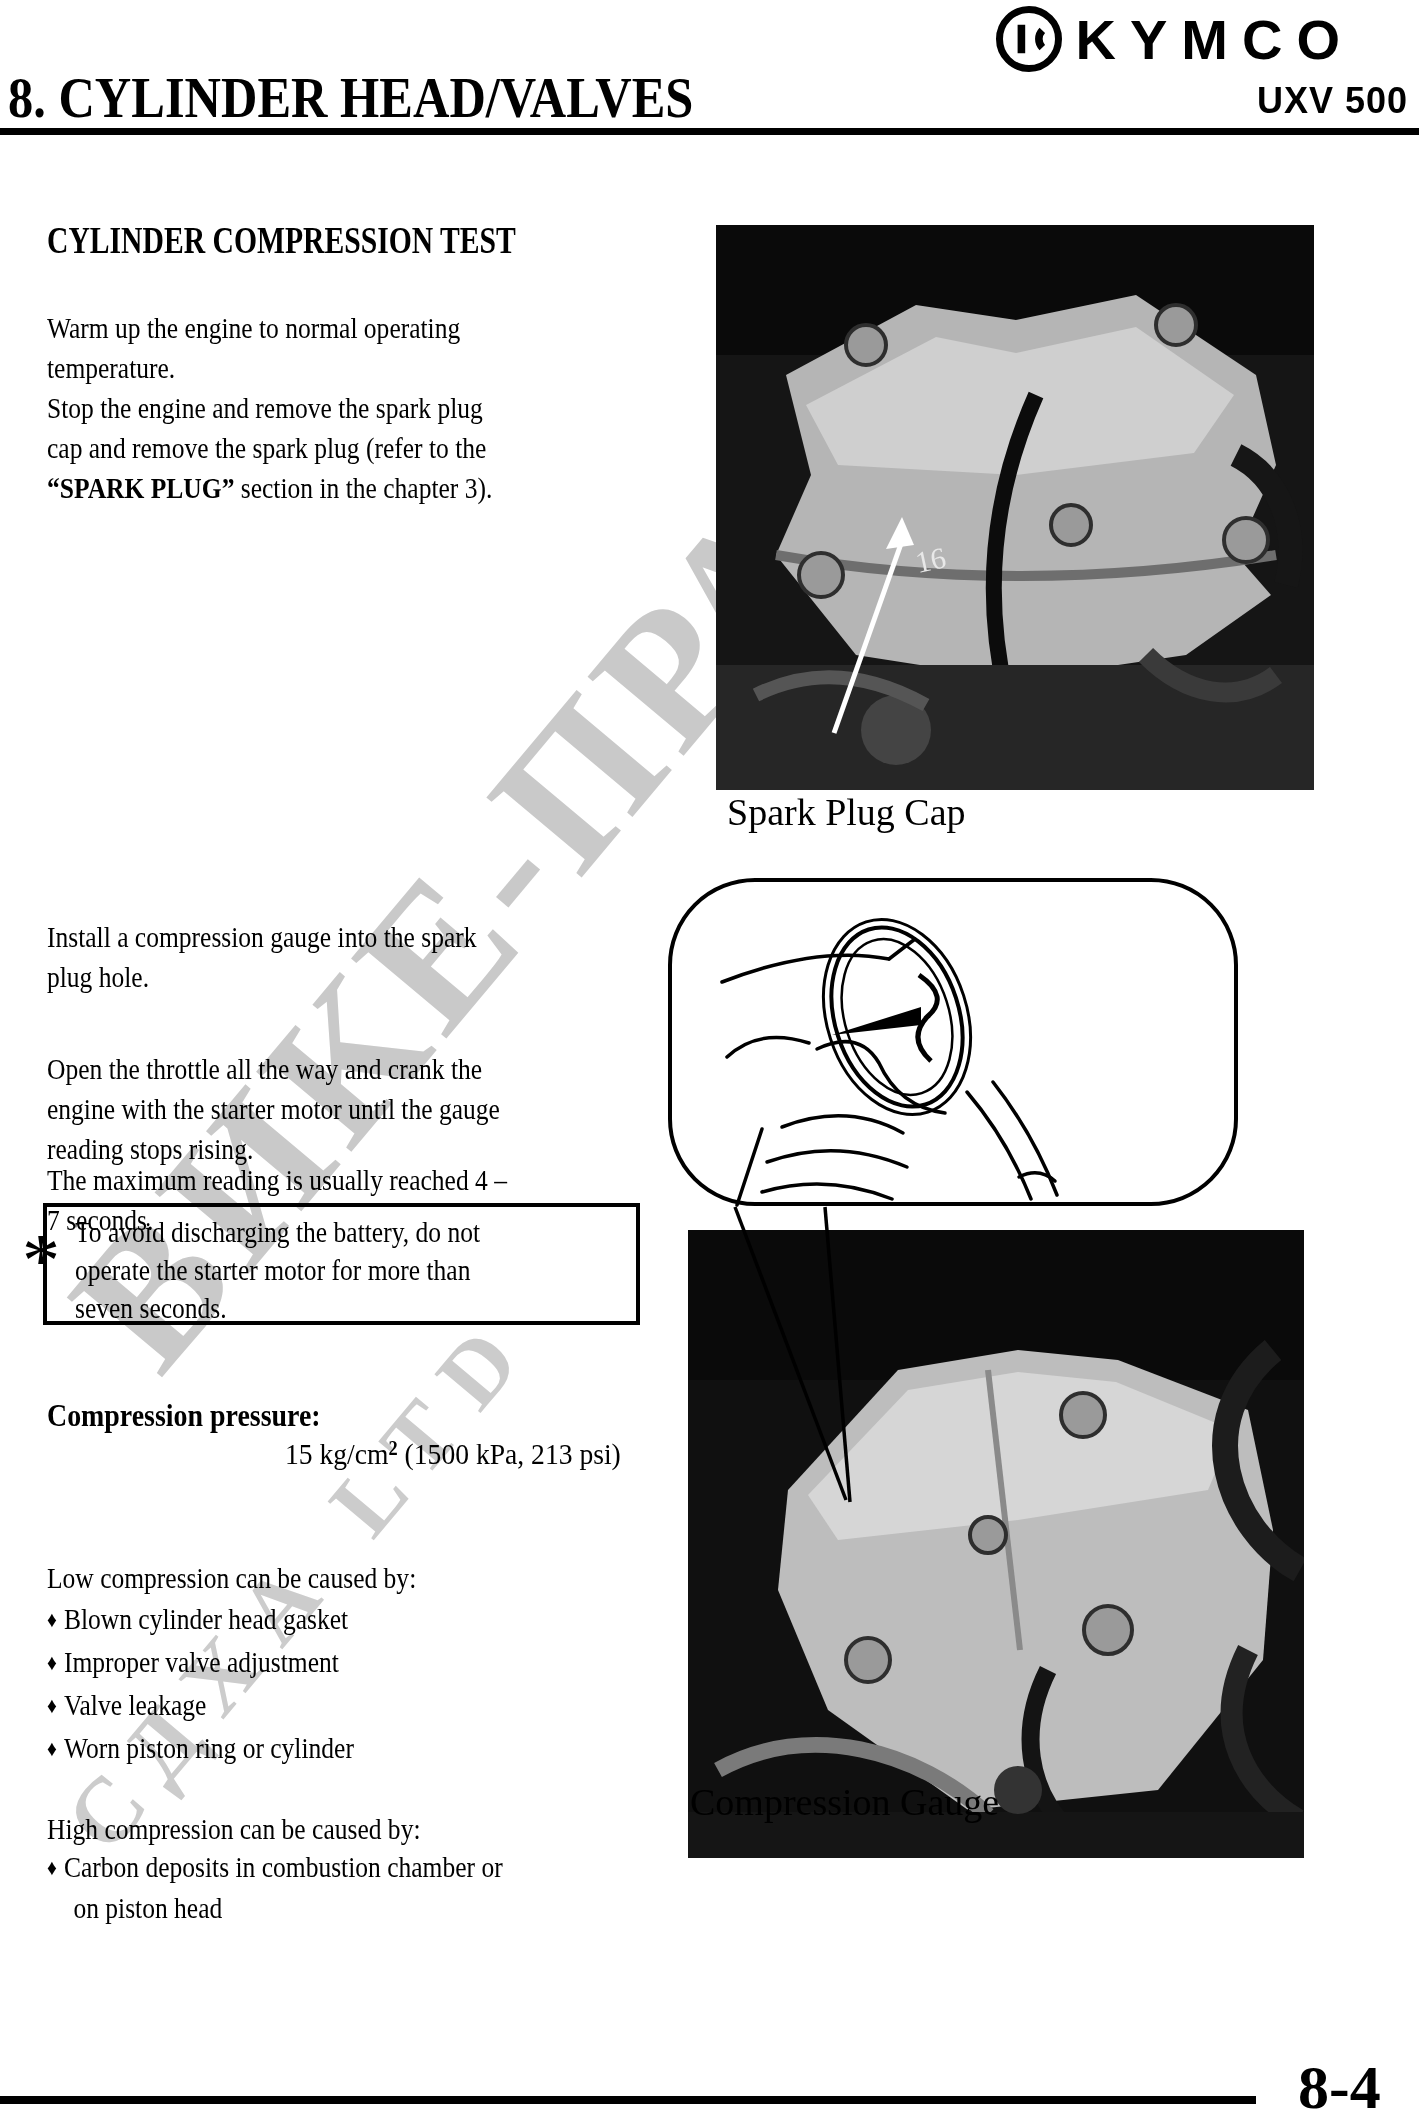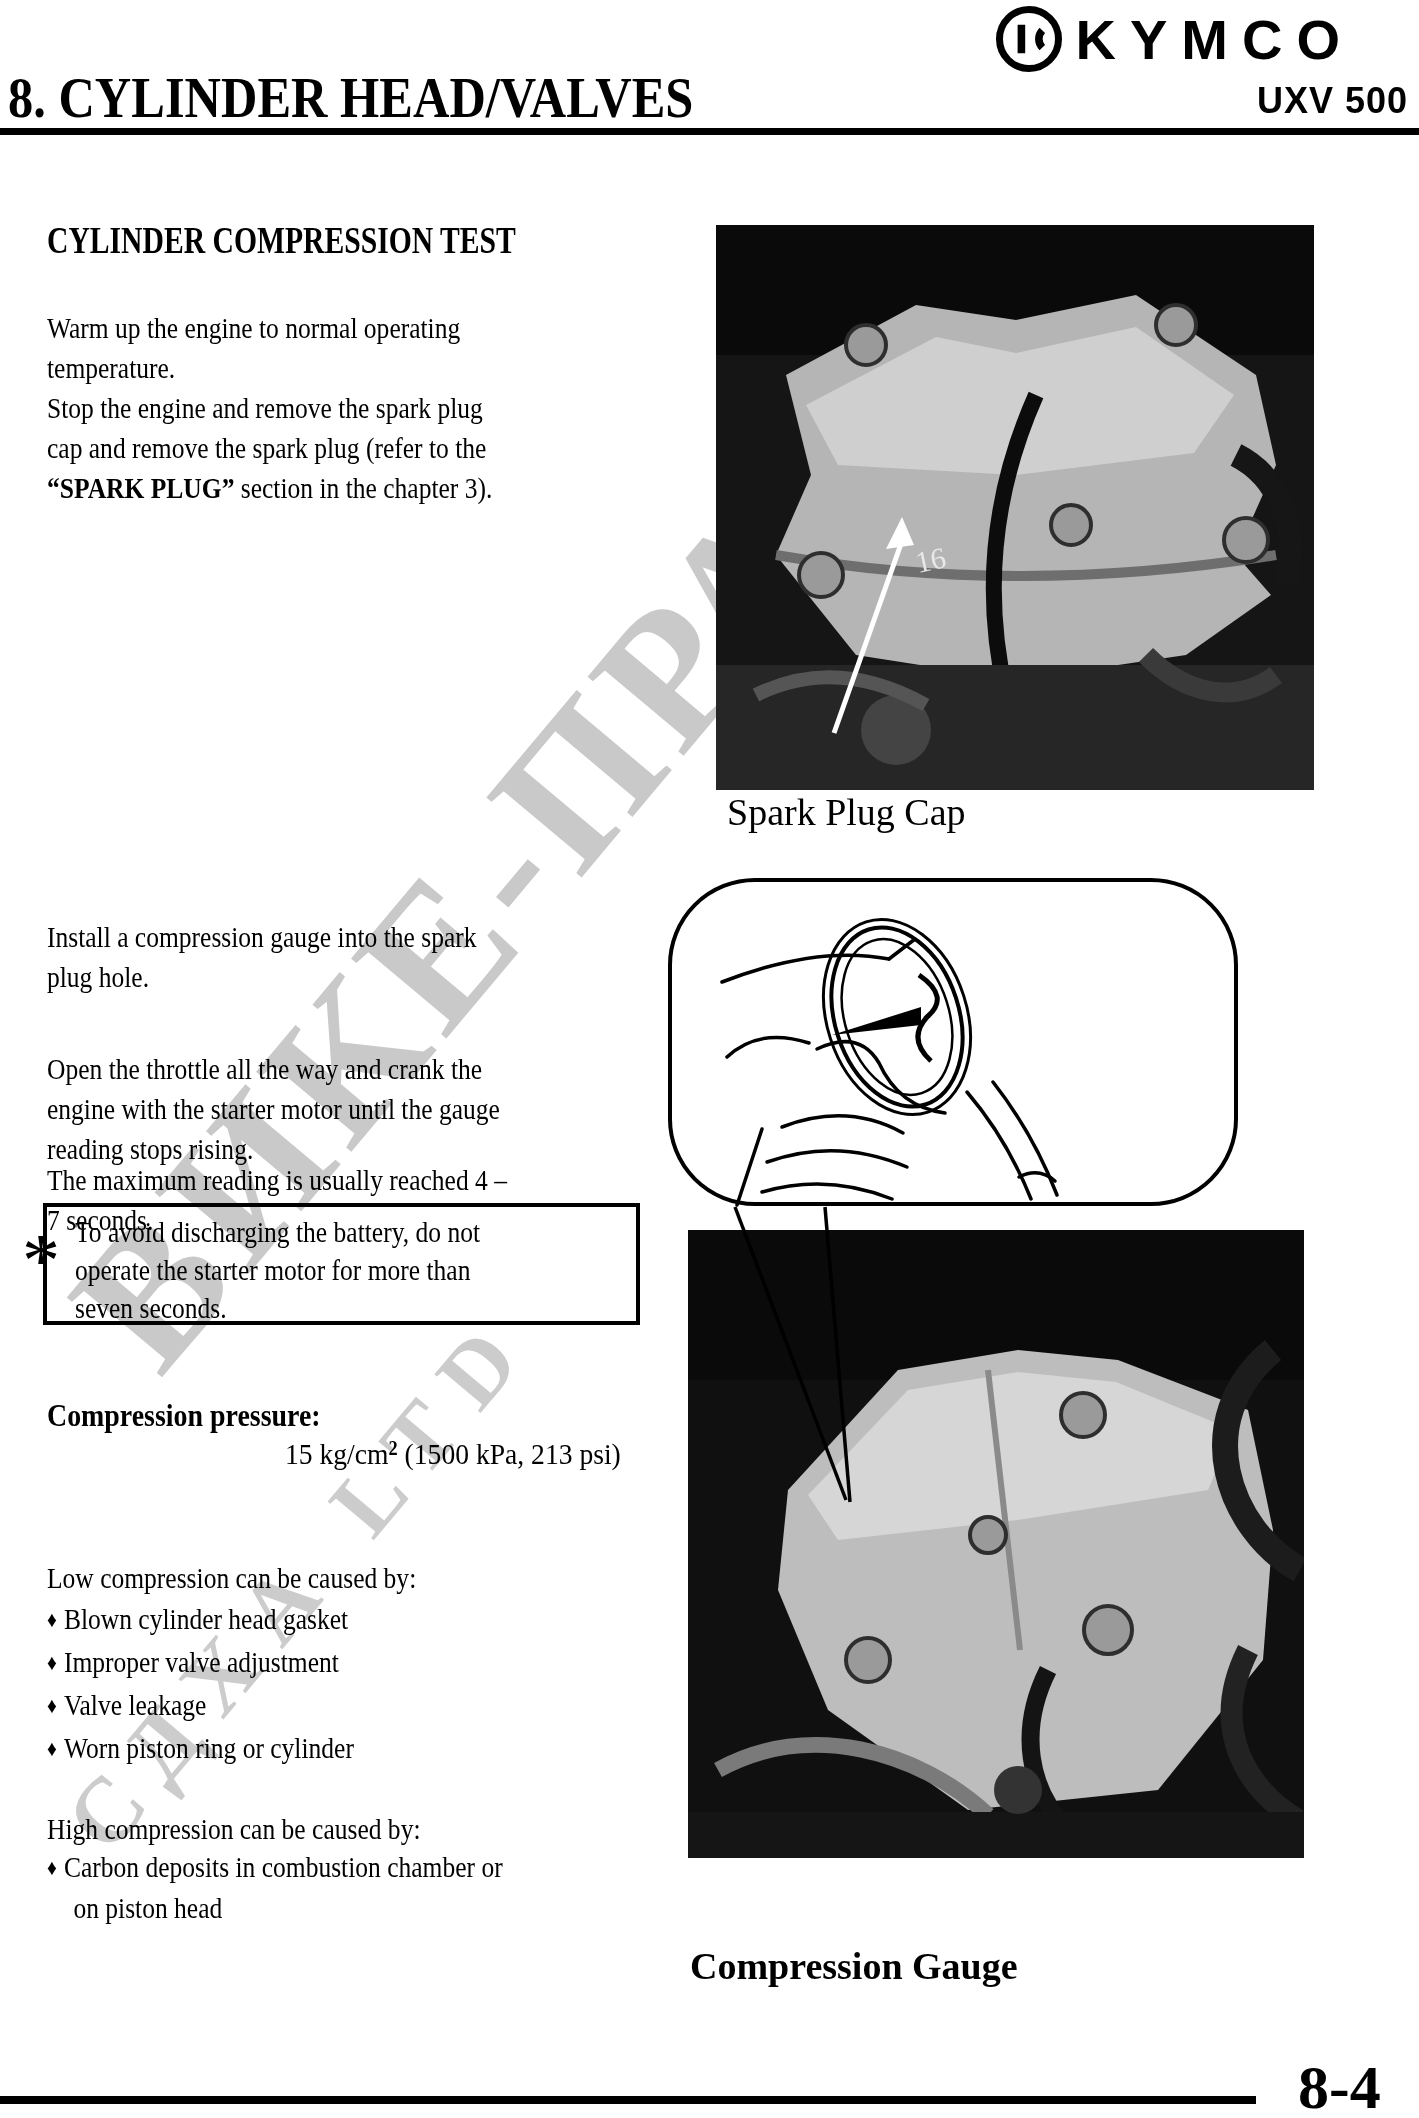--- a/index.html
+++ b/index.html
@@ -70,21 +70,21 @@
   .list-block{font-size:29px;z-index:3;transform:scaleX(0.88);transform-origin:left top;}
   .list-block .hd{white-space:nowrap;}
   .li{white-space:nowrap;display:flex;align-items:baseline;}
   .li .bullet{font-size:22px;margin-right:8px;position:relative;top:-2px;}
   .li .cont-indent{margin-left:30px;}
   
   .photo{z-index:2;overflow:hidden;}
   .photo1{left:716px;top:225px;width:598px;height:565px;}
   .photo2{left:688px;top:1230px;width:616px;height:628px;}
   .caption1{left:727px;top:790px;}
-  .caption2{left:690px;top:1944px;font-weight:bold;}
+  .caption2{left:690px;top:1780px;}
   .bubble-art{left:667px;top:877px;width:572px;height:330px;z-index:2;}
   .leader-lines{left:700px;top:1205px;width:360px;height:310px;z-index:3;pointer-events:none;}
   
   .footer-rule{left:0;top:2096px;width:1256px;height:8px;background:#000;z-index:3;}
   .page-number{left:1298px;top:2052px;font-size:62px;font-weight:bold;z-index:3;white-space:nowrap;}
 </style>
 </head>
 <body>
 
 <div class="abs wm wm1">ВИКЕ-ПРАЛ</div>

